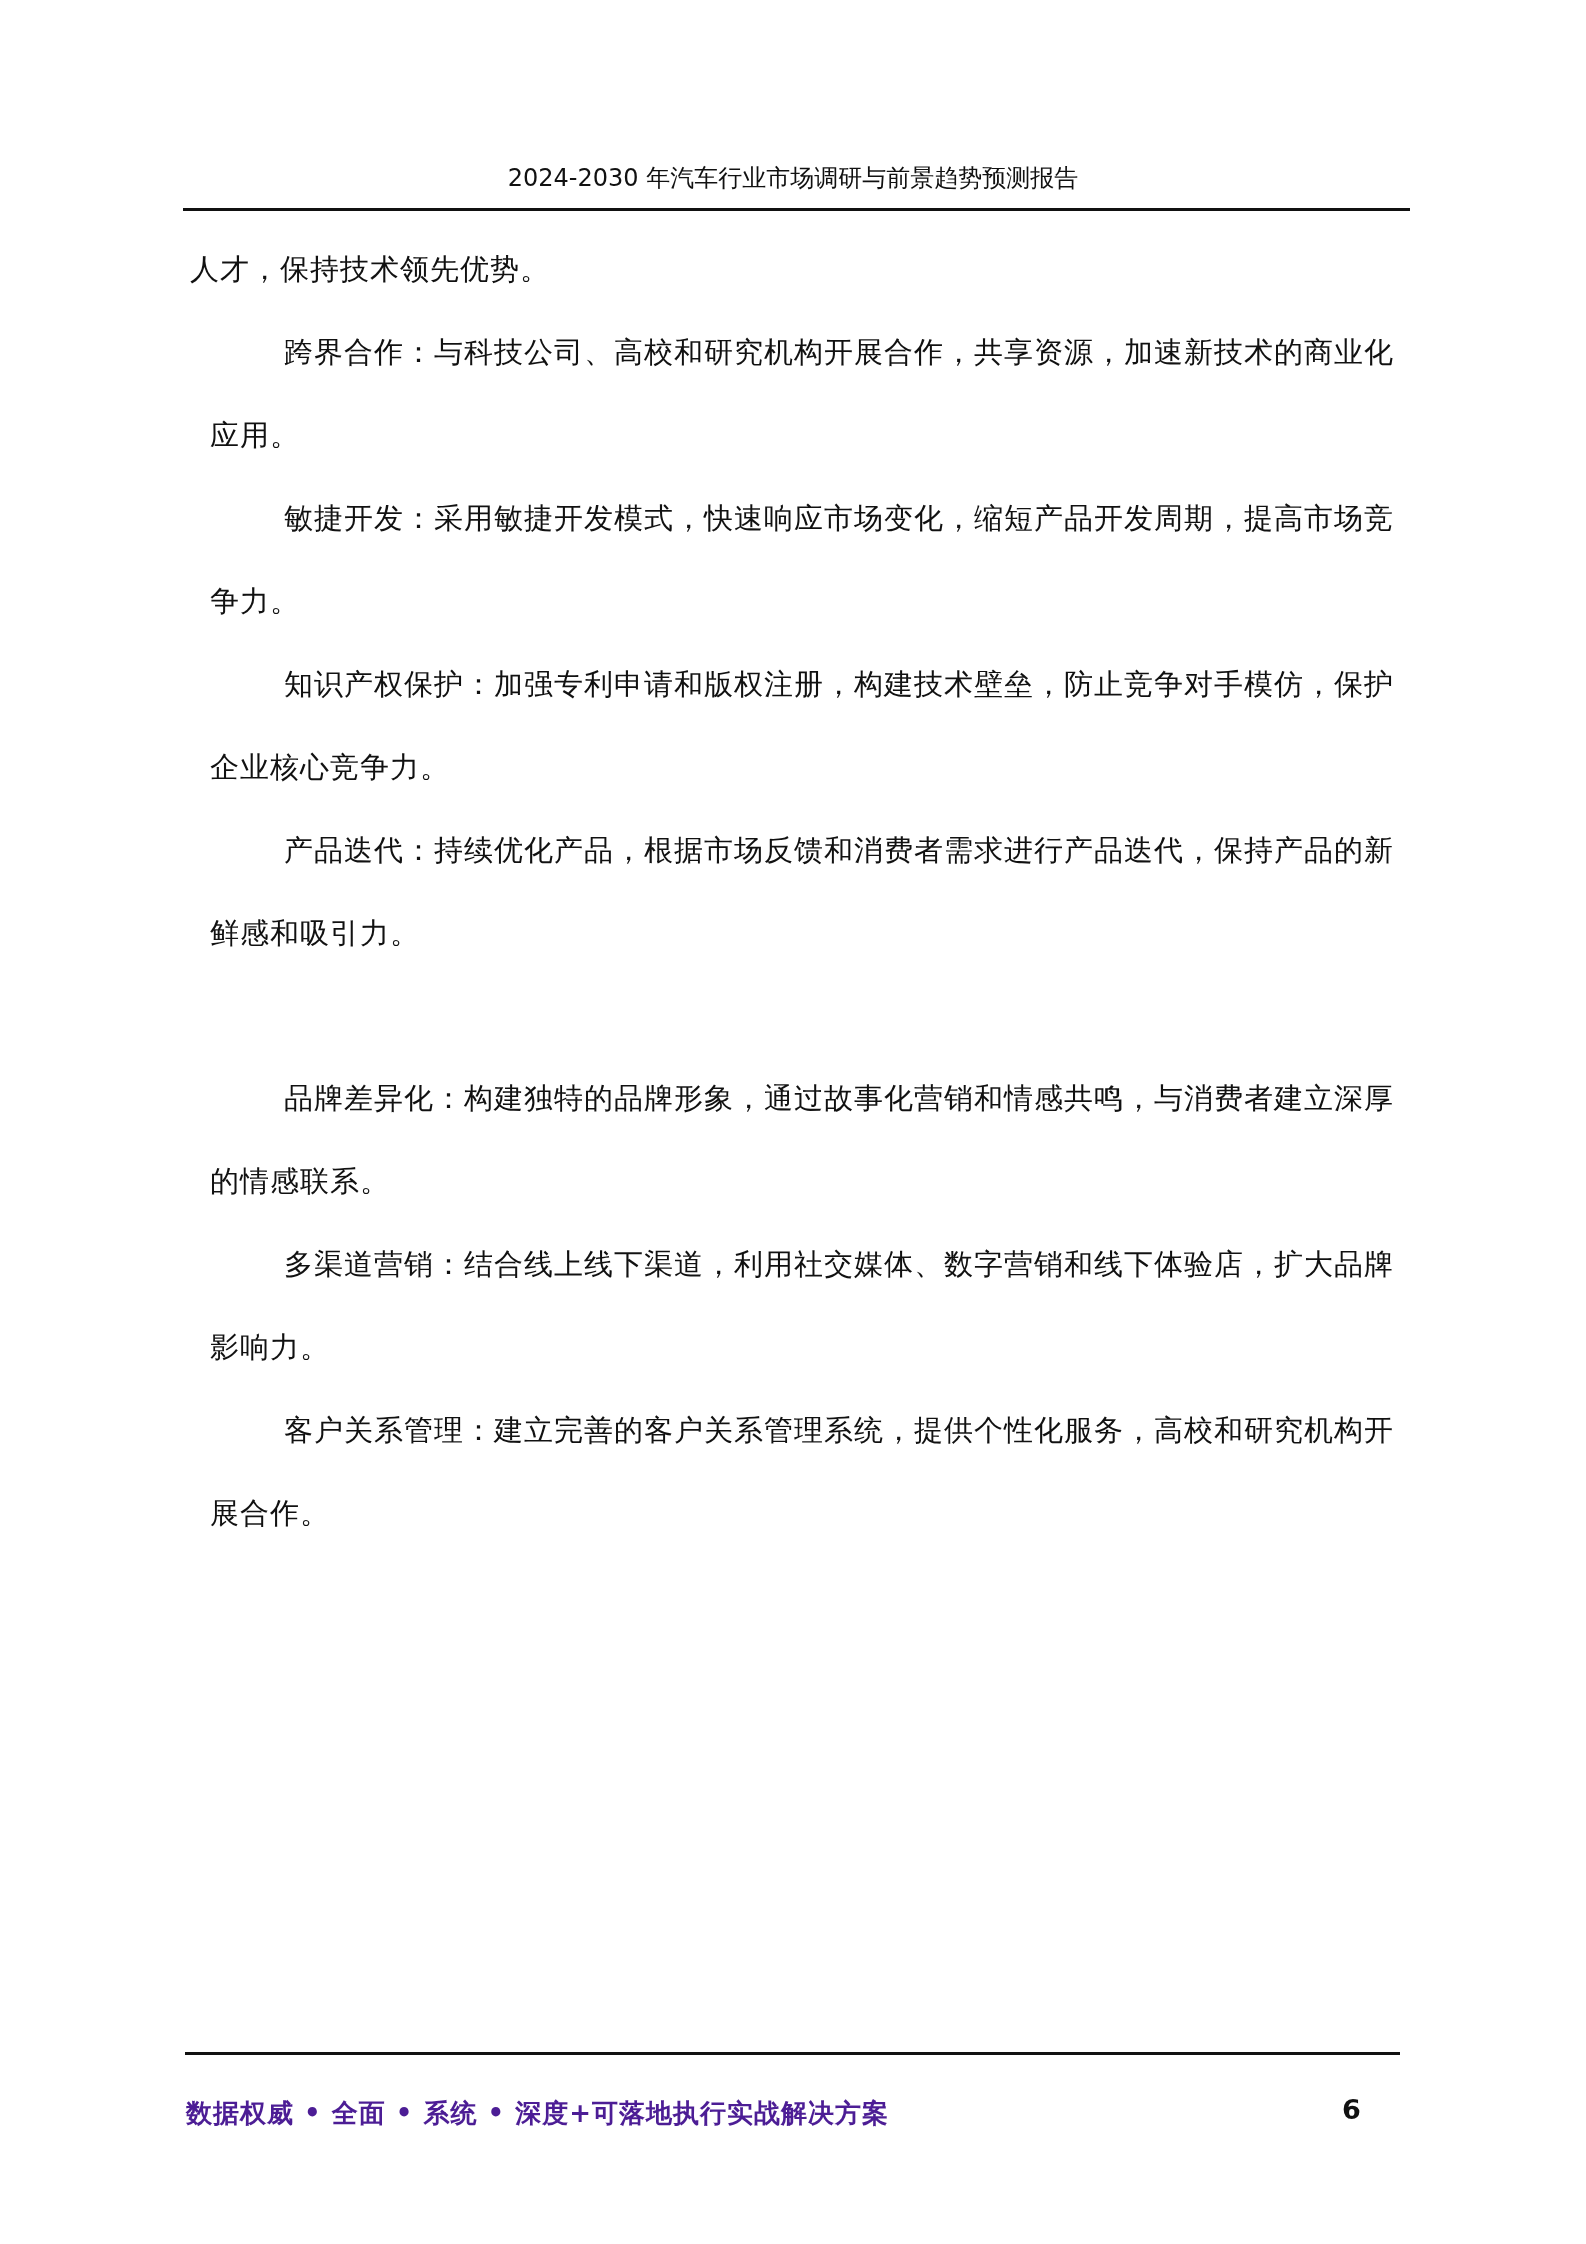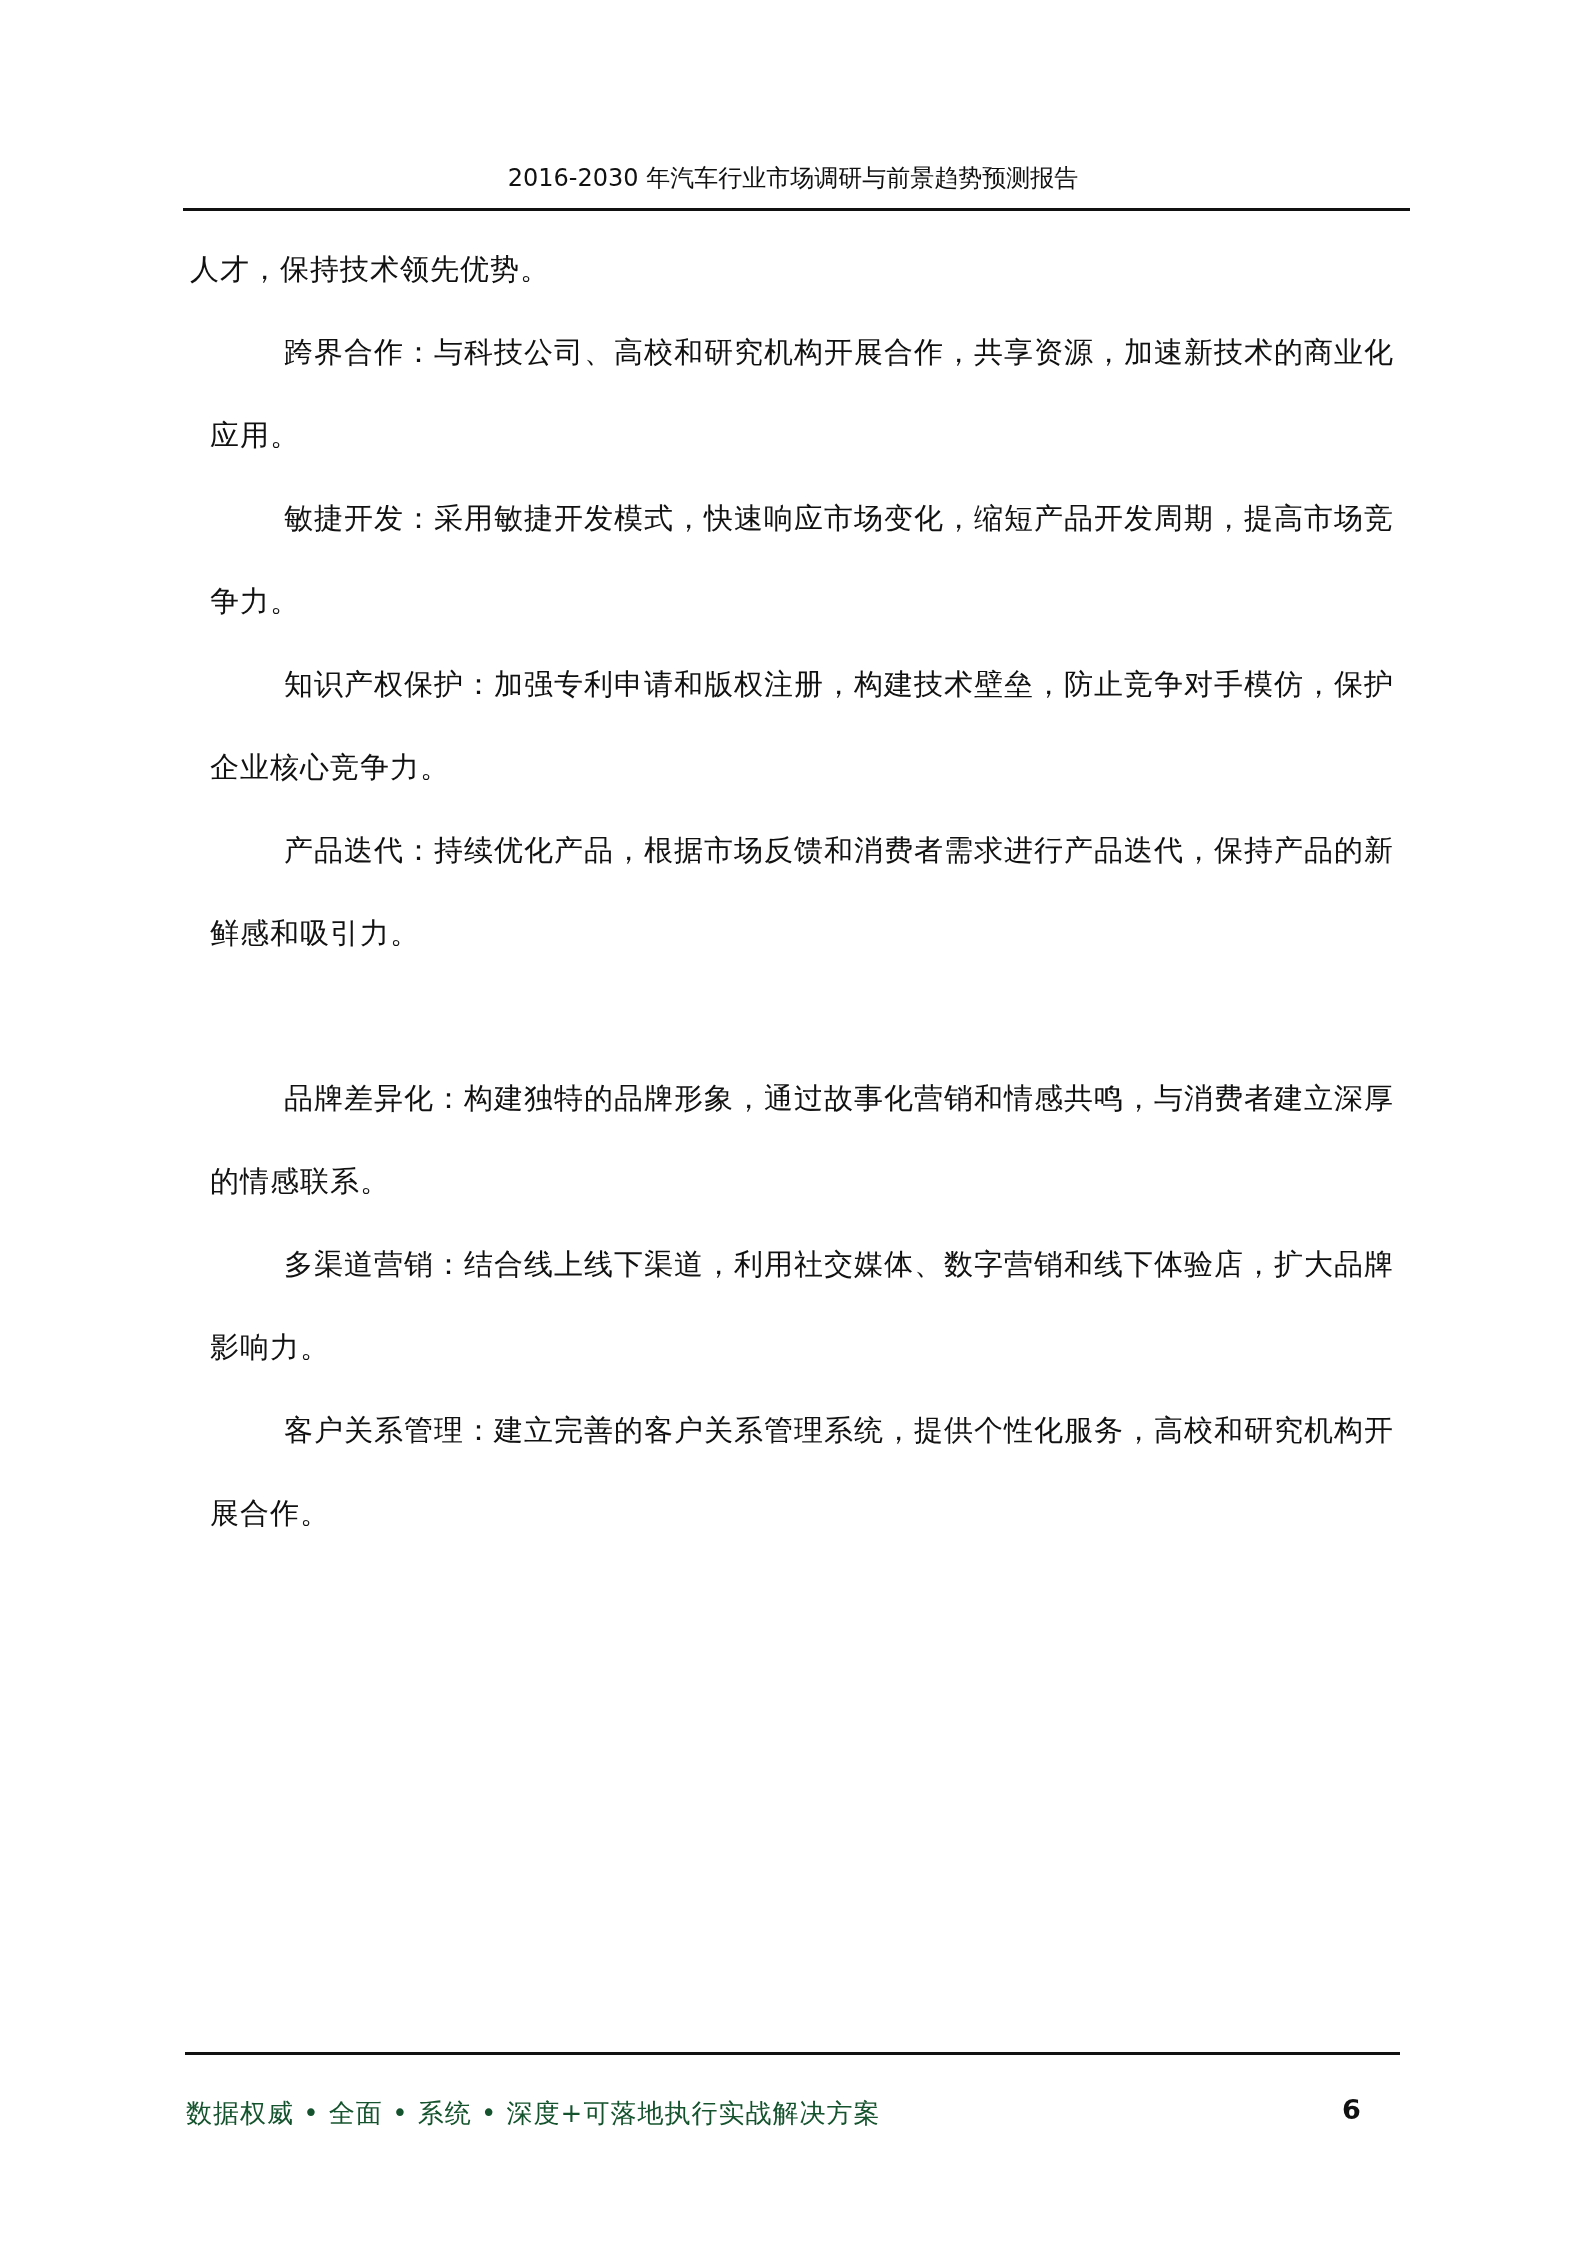--- a/index.html
+++ b/index.html
@@ -6,29 +6,29 @@
   body { width:1586px; height:2244px; position:relative; overflow:hidden;
          font-family:"DejaVu Serif","Liberation Serif",serif; color:#111; }
   .header-title { position:absolute; left:0; width:1586px; top:162px; text-align:center;
          font-family:"DejaVu Sans","Liberation Sans",sans-serif; font-size:24px; color:#111; }
   .header-rule { position:absolute; left:183px; width:1227px; top:208px; height:3px; background:#111; }
   .body { position:absolute; left:190px; top:228px; width:1205px; }
   .p { font-size:29px; line-height:83px; margin:0; letter-spacing:1px; }
   .p.indent { text-indent:74px;margin-left:20px; }
   .gap { height:82px; }
   .footer-rule { position:absolute; left:185px; width:1215px; top:2052px; height:3px; background:#111; }
-  .footer-text { position:absolute; left:186px; top:2096px; font-size:26px; font-weight:normal;
-         color:#14532d; font-family:"DejaVu Sans","Liberation Sans",sans-serif; letter-spacing:1px; }
+  .footer-text { position:absolute; left:186px; top:2096px; font-size:26px; font-weight:bold;
+         color:#4c1d95; font-family:"DejaVu Sans","Liberation Sans",sans-serif; letter-spacing:1px; }
   .page-num { position:absolute; left:1342px; top:2094px; font-size:27px; font-weight:bold;
          font-family:"DejaVu Sans","Liberation Sans",sans-serif; color:#111; }
 </style>
 </head>
 <body>
 
-<div class="header-title">2016-2030 年汽车行业市场调研与前景趋势预测报告</div>
+<div class="header-title">2024-2030 年汽车行业市场调研与前景趋势预测报告</div>
 <div class="header-rule"></div>
 
 <div class="body">
   <p class="p">人才，保持技术领先优势。</p>
   <p class="p indent">跨界合作：与科技公司、高校和研究机构开展合作，共享资源，加速新技术的商业化应用。</p>
   <p class="p indent">敏捷开发：采用敏捷开发模式，快速响应市场变化，缩短产品开发周期，提高市场竞争力。</p>
   <p class="p indent">知识产权保护：加强专利申请和版权注册，构建技术壁垒，防止竞争对手模仿，保护企业核心竞争力。</p>
   <p class="p indent">产品迭代：持续优化产品，根据市场反馈和消费者需求进行产品迭代，保持产品的新鲜感和吸引力。</p>
   <div class="gap"></div>
   <p class="p indent">品牌差异化：构建独特的品牌形象，通过故事化营销和情感共鸣，与消费者建立深厚的情感联系。</p>

